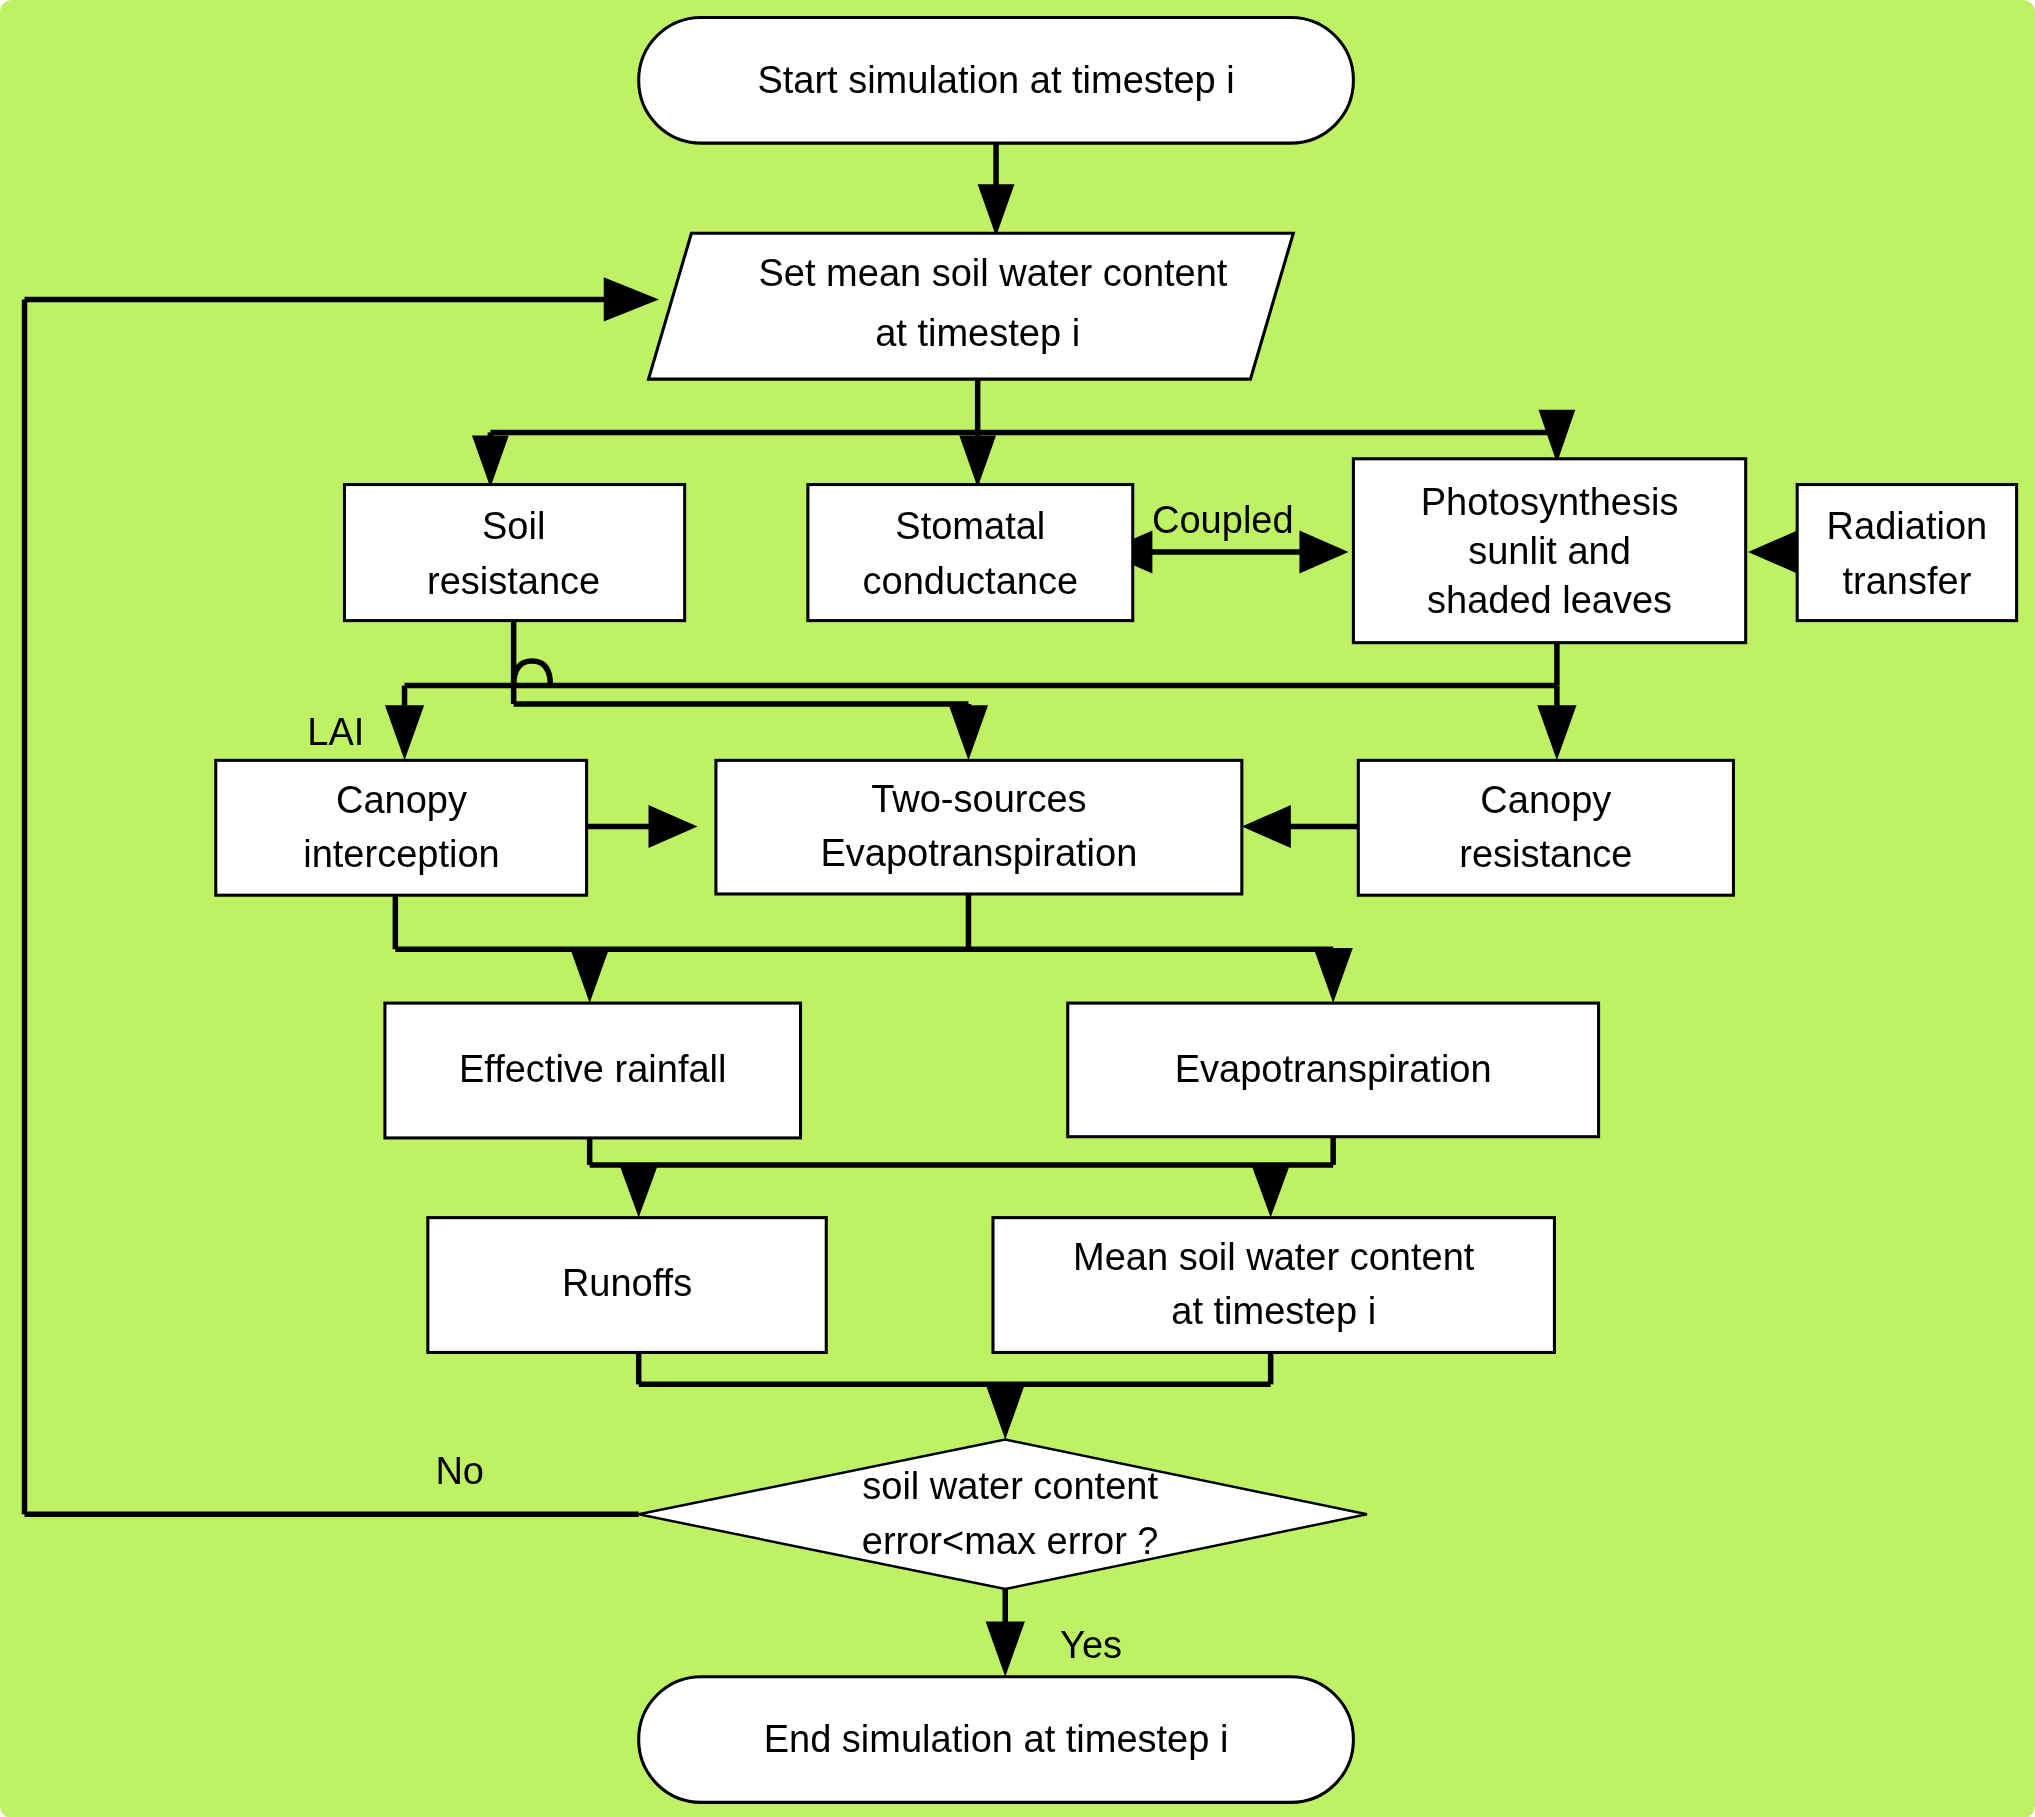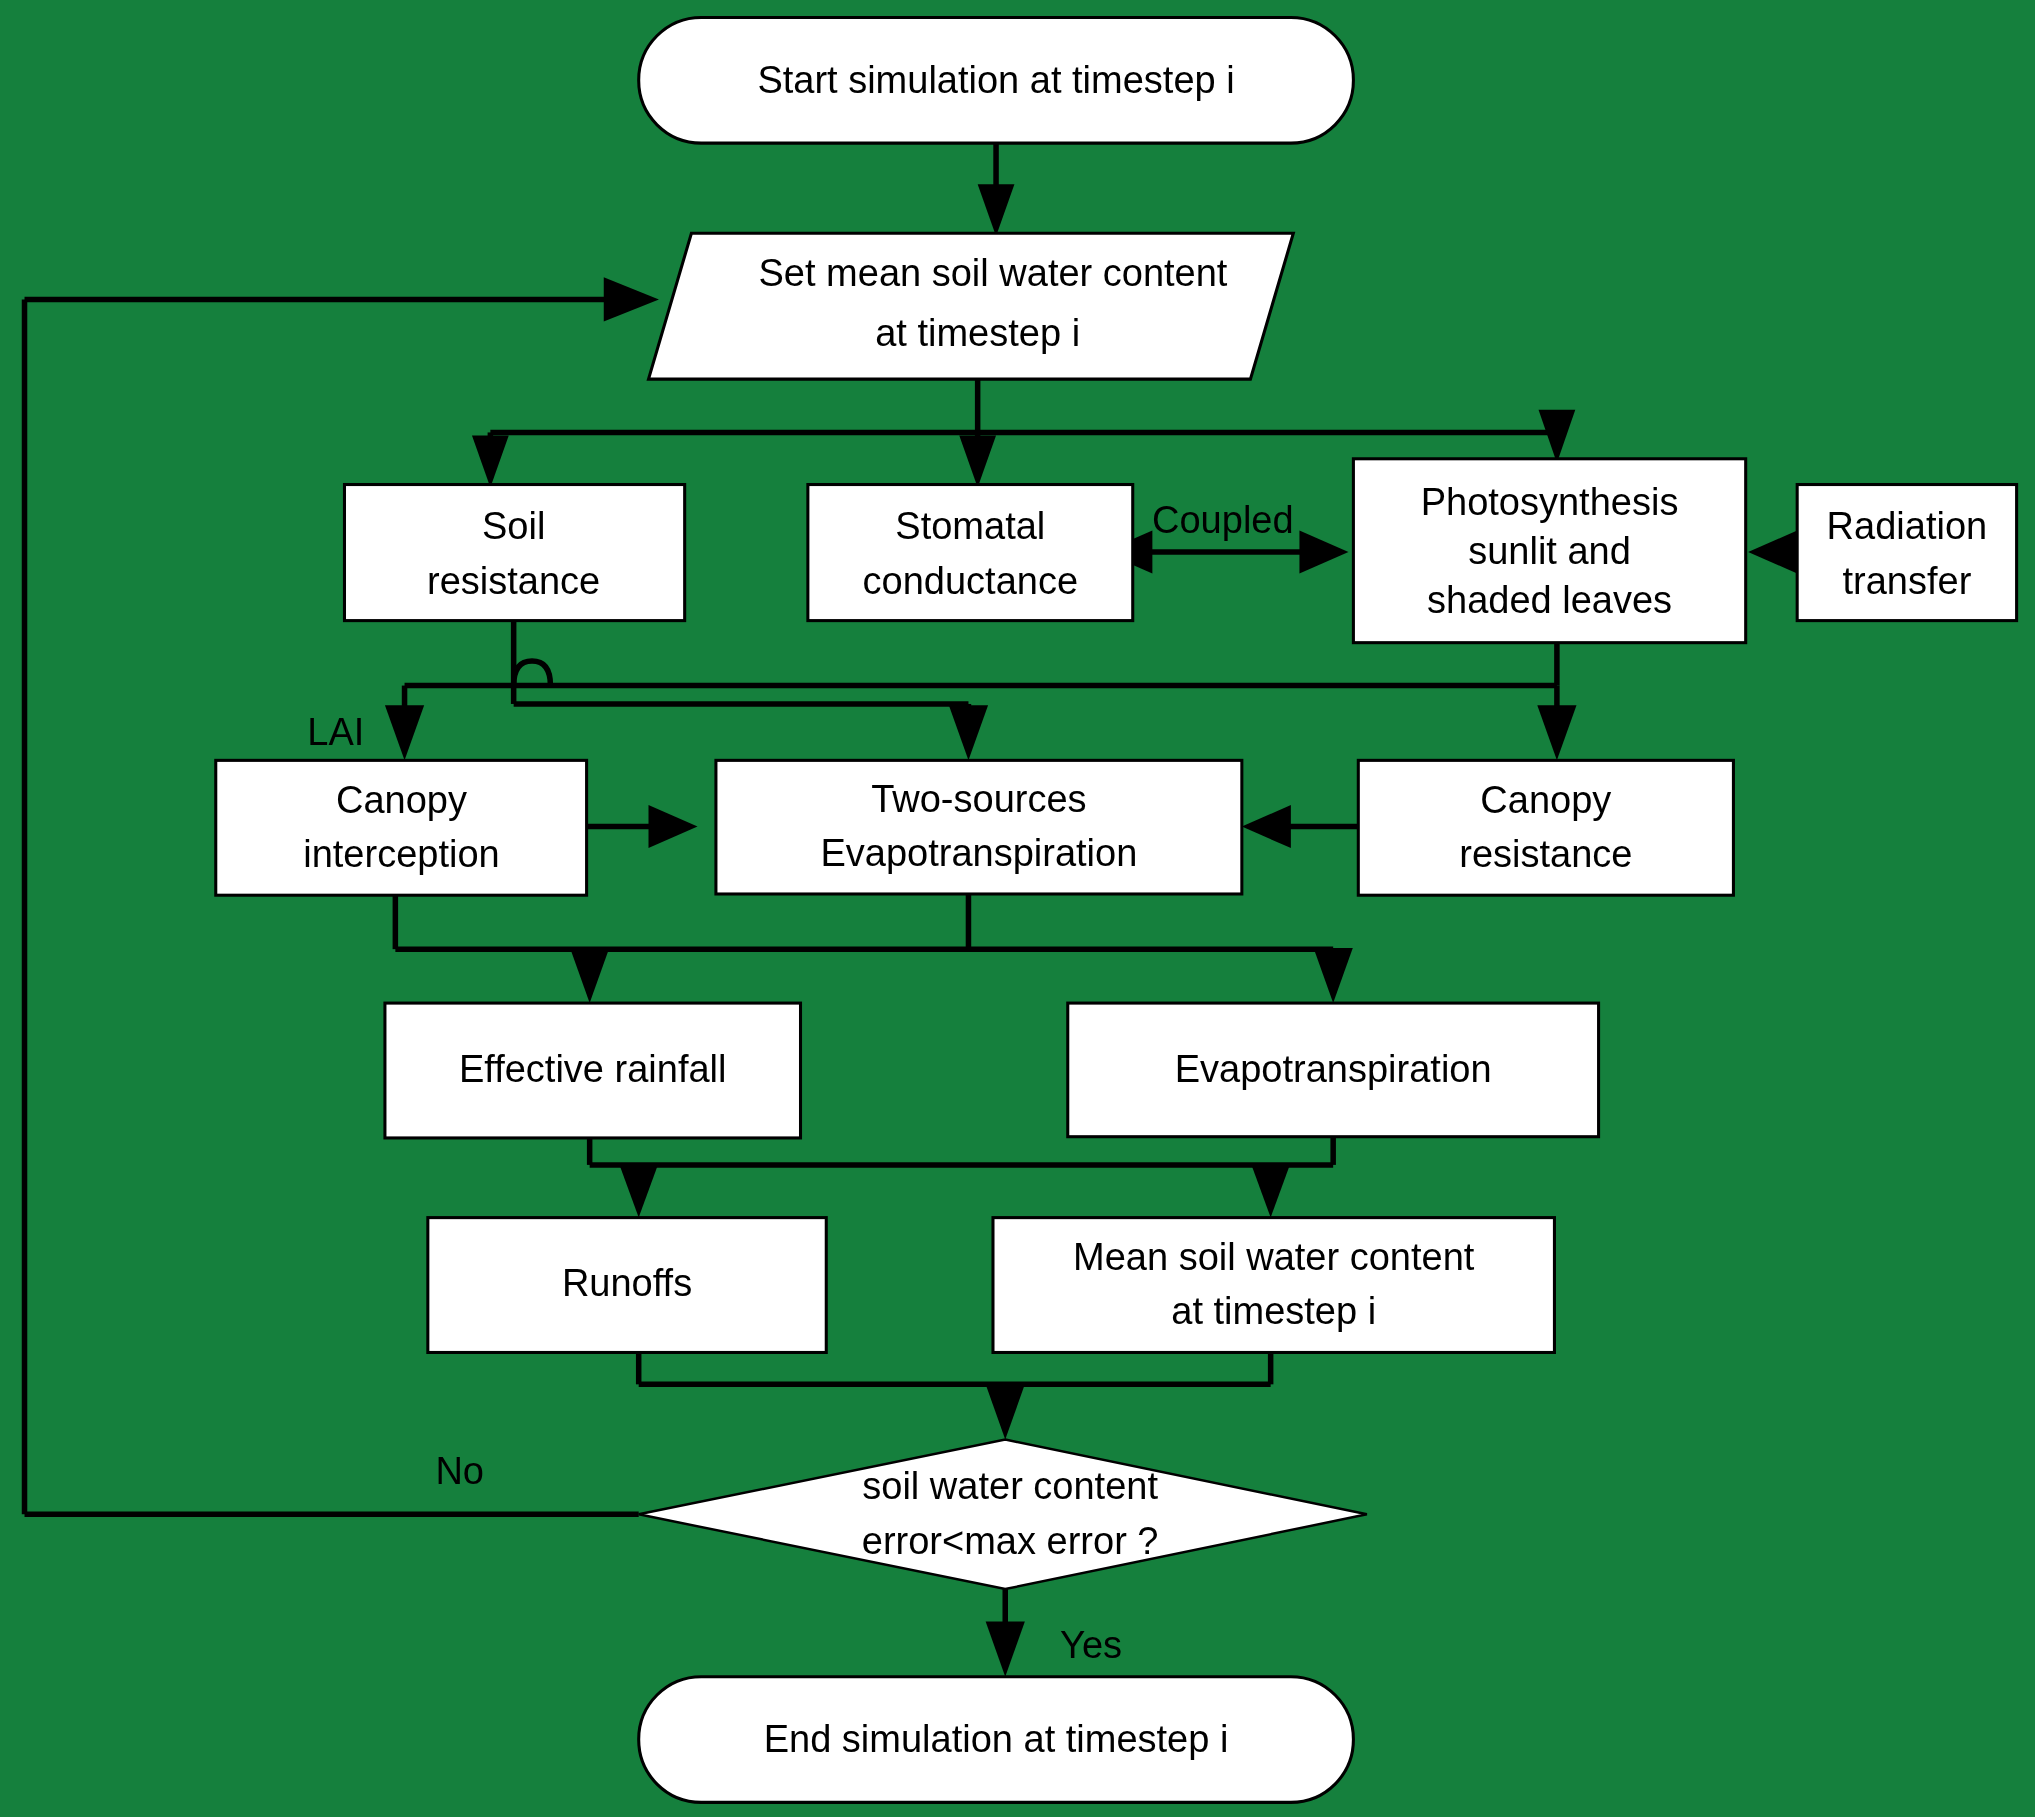--- a/index.html
+++ b/index.html
@@ -4,22 +4,23 @@
 <style>
   html, body {
     margin: 0;
     padding: 0;
     background: #ffffff;
   }
   #stage {
     position: relative;
     width: 2035px;
     height: 1818px;
-    background: #15803d;
+    background: #bef264;
     font-family: "Liberation Sans", sans-serif;
+    border-radius: 12px;
   }
   svg.flow {
     display: block;
     width: 2035px;
     height: 1818px;
   }
   .shape {
     fill: #ffffff;
     stroke: #000000;
     stroke-width: 5;

